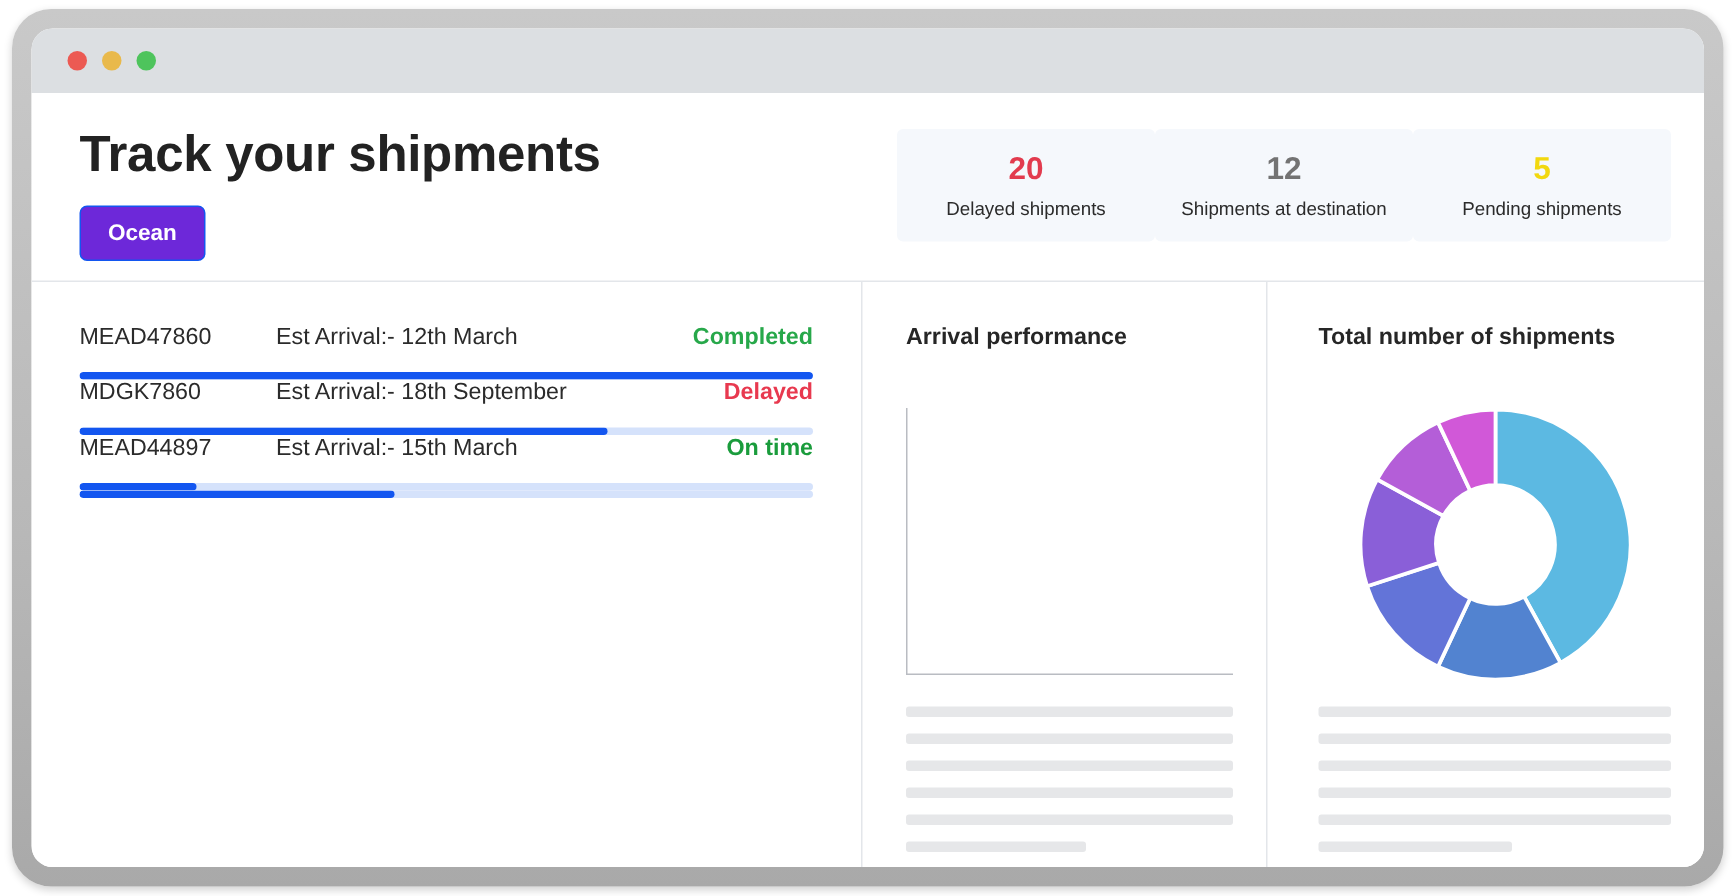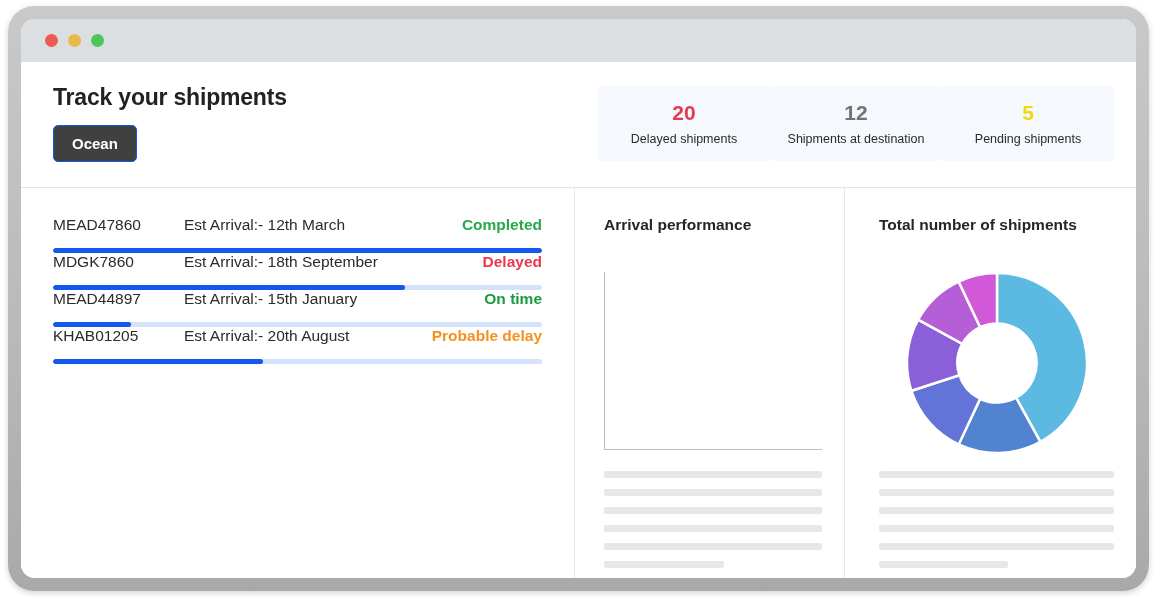--- a/index.html
+++ b/index.html
@@ -61,40 +61,40 @@
   
   .header {
     display: flex;
     align-items: flex-start;
     padding: 22px 22px 0 32px;
     height: 105px;
     box-sizing: border-box;
   }
   .header-left { flex: 0 0 auto; }
   .page-title {
-    font-size: 23px;
+    font-size: 34px;
     font-weight: bold;
     color: #222222;
     letter-spacing: -0.2px;
     margin: 0 17px 14px 0;
     white-space: nowrap;
   }
   .mode-tabs { display: flex; gap: 10px; }
   .mode-tab {
     font-size: 15px;
     font-weight: bold;
     padding: 9px 18px;
     border-radius: 5px;
     cursor: pointer;
     box-sizing: border-box;
     text-align: center;
     min-width: 80px;
   }
   .mode-tab.active {
-    background: #404040;
+    background: #6d28d9;
     color: #ffffff;
     border: 1px solid #1356f0;
   }
   .mode-tab.inactive {
     background: #ffffff;
     color: #1356f0;
     border: 1px solid #1356f0;
   }
 
   
@@ -305,34 +305,29 @@
               <div class="ship-status" style="color: rgb(232, 57, 79);">Delayed</div>
             </div>
             <div class="progress-track">
               <div class="progress-fill" style="width: 72%;"></div>
             </div>
           </div>
 
           <div class="ship-row">
             <div class="ship-top">
               <div class="ship-id">MEAD44897</div>
-              <div class="ship-eta">Est Arrival:- 15th January</div>
+              <div class="ship-eta">Est Arrival:- 15th March</div>
               <div class="ship-status" style="color: rgb(26, 156, 60);">On time</div>
             </div>
             <div class="progress-track">
               <div class="progress-fill" style="width: 16%;"></div>
             </div>
           </div>
 
           <div class="ship-row">
-            <div class="ship-top">
-              <div class="ship-id">KHAB01205</div>
-              <div class="ship-eta">Est Arrival:- 20th August</div>
-              <div class="ship-status" style="color: rgb(245, 145, 30);">Probable delay</div>
-            </div>
             <div class="progress-track">
               <div class="progress-fill" style="width: 43%;"></div>
             </div>
           </div>
         </div>
 
         <div class="col-carrier">
           <h2 class="panel-title">Arrival performance</h2>
           <div class="barchart-wrap">
             <div class="barchart">

